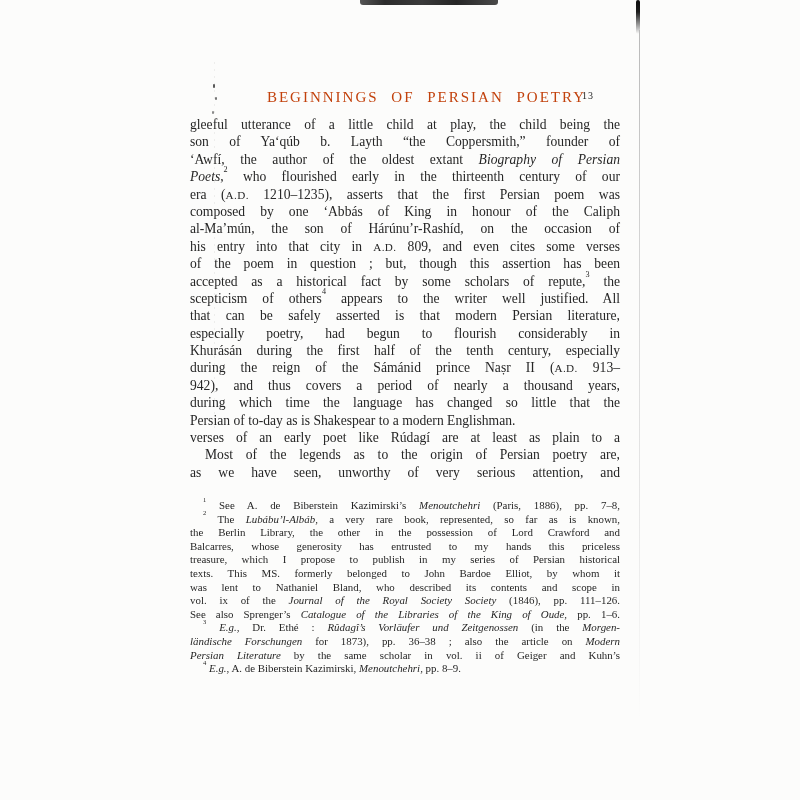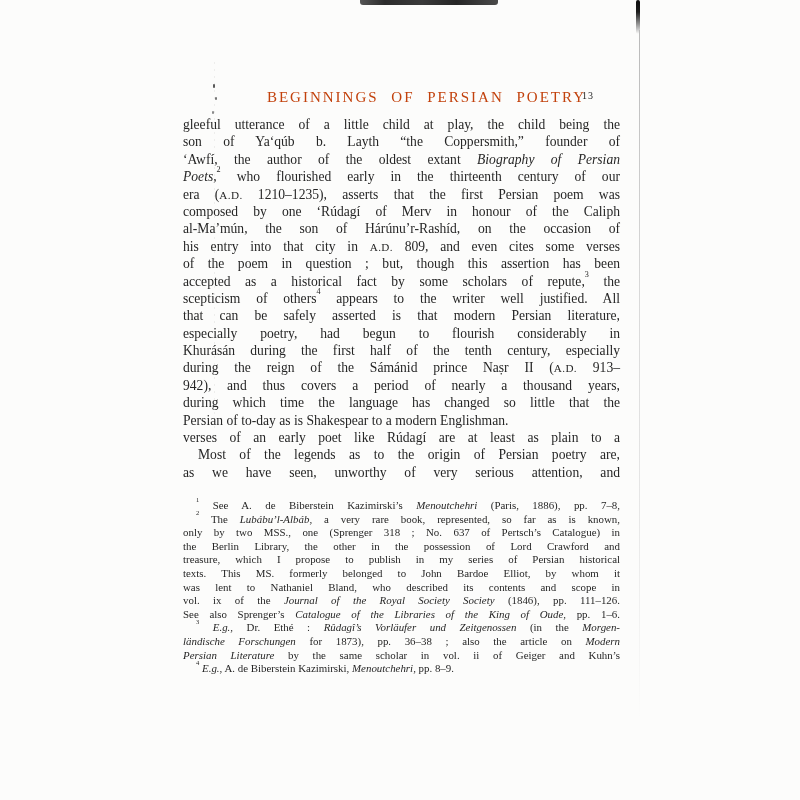--- a/index.html
+++ b/index.html
@@ -19,21 +19,21 @@
   .pagenum{
     position:absolute;right:26px;top:1px;font-size:10px;color:#1e1e1e;
     letter-spacing:1px;
   }
   
   .bodytext{position:absolute;top:116px;left:183px;width:437px;}
   .footnotes{position:absolute;top:499px;left:183px;width:437px;}
   .para{margin:0;}
   .line{
     height:17.4px;line-height:17.4px;font-size:13.6px;
-    text-align:justify;text-align-last:justify;
+    text-align:justify;text-align-last:justify;margin-left:7px;
   }
   .footnotes .line{height:13.6px;line-height:13.6px;font-size:10.9px;}
   .line.end{text-align-last:left;}
   .line.ind{text-indent:15px;}
   .footnotes .line.ind{text-indent:13px;}
   sup{font-size:0.6em;line-height:0;position:relative;top:-0.4em;letter-spacing:0;}
   .sc{font-size:0.82em;letter-spacing:0.4px;}
   i{font-style:italic;}
   
   .scan-bar-top{
@@ -78,21 +78,21 @@
     <span class="pagenum">13</span>
   </div>
 
   <div class="bodytext">
       <div class="para">
         <div class="line">gleeful utterance of a little child at play, the child being the</div>
         <div class="line">son of Ya‘qúb b. Layth “the Coppersmith,” founder of</div>
         <div class="line">‘Awfí, the author of the oldest extant <i>Biography of Persian</i></div>
         <div class="line"><i>Poets</i>,<sup>2</sup> who flourished early in the thirteenth century of our</div>
         <div class="line">era (<span class="sc">A.D.</span> 1210–1235), asserts that the first Persian poem was</div>
-        <div class="line">composed by one ‘Rúdagí of Merv in honour of the Caliph</div>
+        <div class="line">composed by one ‘Abbás of King in honour of the Caliph</div>
         <div class="line">al-Ma’mún, the son of Hárúnu’r-Rashíd, on the occasion of</div>
         <div class="line">his entry into that city in <span class="sc">A.D.</span> 809, and even cites some verses</div>
         <div class="line">of the poem in question ; but, though this assertion has been</div>
         <div class="line">accepted as a historical fact by some scholars of repute,<sup>3</sup> the</div>
         <div class="line">scepticism of others<sup>4</sup> appears to the writer well justified.  All</div>
         <div class="line">that can be safely asserted is that modern Persian literature,</div>
         <div class="line">especially poetry, had begun to flourish considerably in</div>
         <div class="line">Khurásán during the first half of the tenth century, especially</div>
         <div class="line">during the reign of the Sámánid prince Naṣr II (<span class="sc">A.D.</span> 913–</div>
         <div class="line">942), and thus covers a period of nearly a thousand years,</div>
@@ -105,22 +105,22 @@
         <div class="line">as we have seen, unworthy of very serious attention, and</div>
       </div>
     </div>
 
   <div class="footnotes">
       <div class="para">
         <div class="line ind"><sup>1</sup> See A. de Biberstein Kazimirski’s <i>Menoutchehri</i> (Paris, 1886), pp. 7–8,</div>
       </div>
       <div class="para">
         <div class="line ind"><sup>2</sup> The <i>Lubábu’l-Albáb</i>, a very rare book, represented, so far as is known,</div>
-        <div class="line">only by two MSS., one (Sprenger 318 ; No. 637 of Pertsch’s Catalogue) in</div>
         <div class="line">the Berlin Library, the other in the possession of Lord Crawford and</div>
+        <div class="line">Balcarres, whose generosity has entrusted to my hands this priceless</div>
         <div class="line">treasure, which I propose to publish in my series of Persian historical</div>
         <div class="line">texts.  This MS. formerly belonged to John Bardoe Elliot, by whom it</div>
         <div class="line">was lent to Nathaniel Bland, who described its contents and scope in</div>
         <div class="line">vol. ix of the <i>Journal of the Royal Society Society</i> (1846), pp. 111–126.</div>
         <div class="line">See also Sprenger’s <i>Catalogue of the Libraries of the King of Oude</i>, pp. 1–6.</div>
       </div>
       <div class="para">
         <div class="line ind"><sup>3</sup> <i>E.g.</i>, Dr. Ethé : <i>Rûdagî’s Vorläufer und Zeitgenossen</i> (in the <i>Morgen-</i></div>
         <div class="line"><i>ländische Forschungen</i> for 1873), pp. 36–38 ; also the article on <i>Modern</i></div>
         <div class="line"><i>Persian Literature</i> by the same scholar in vol. ii of Geiger and Kuhn’s</div>

